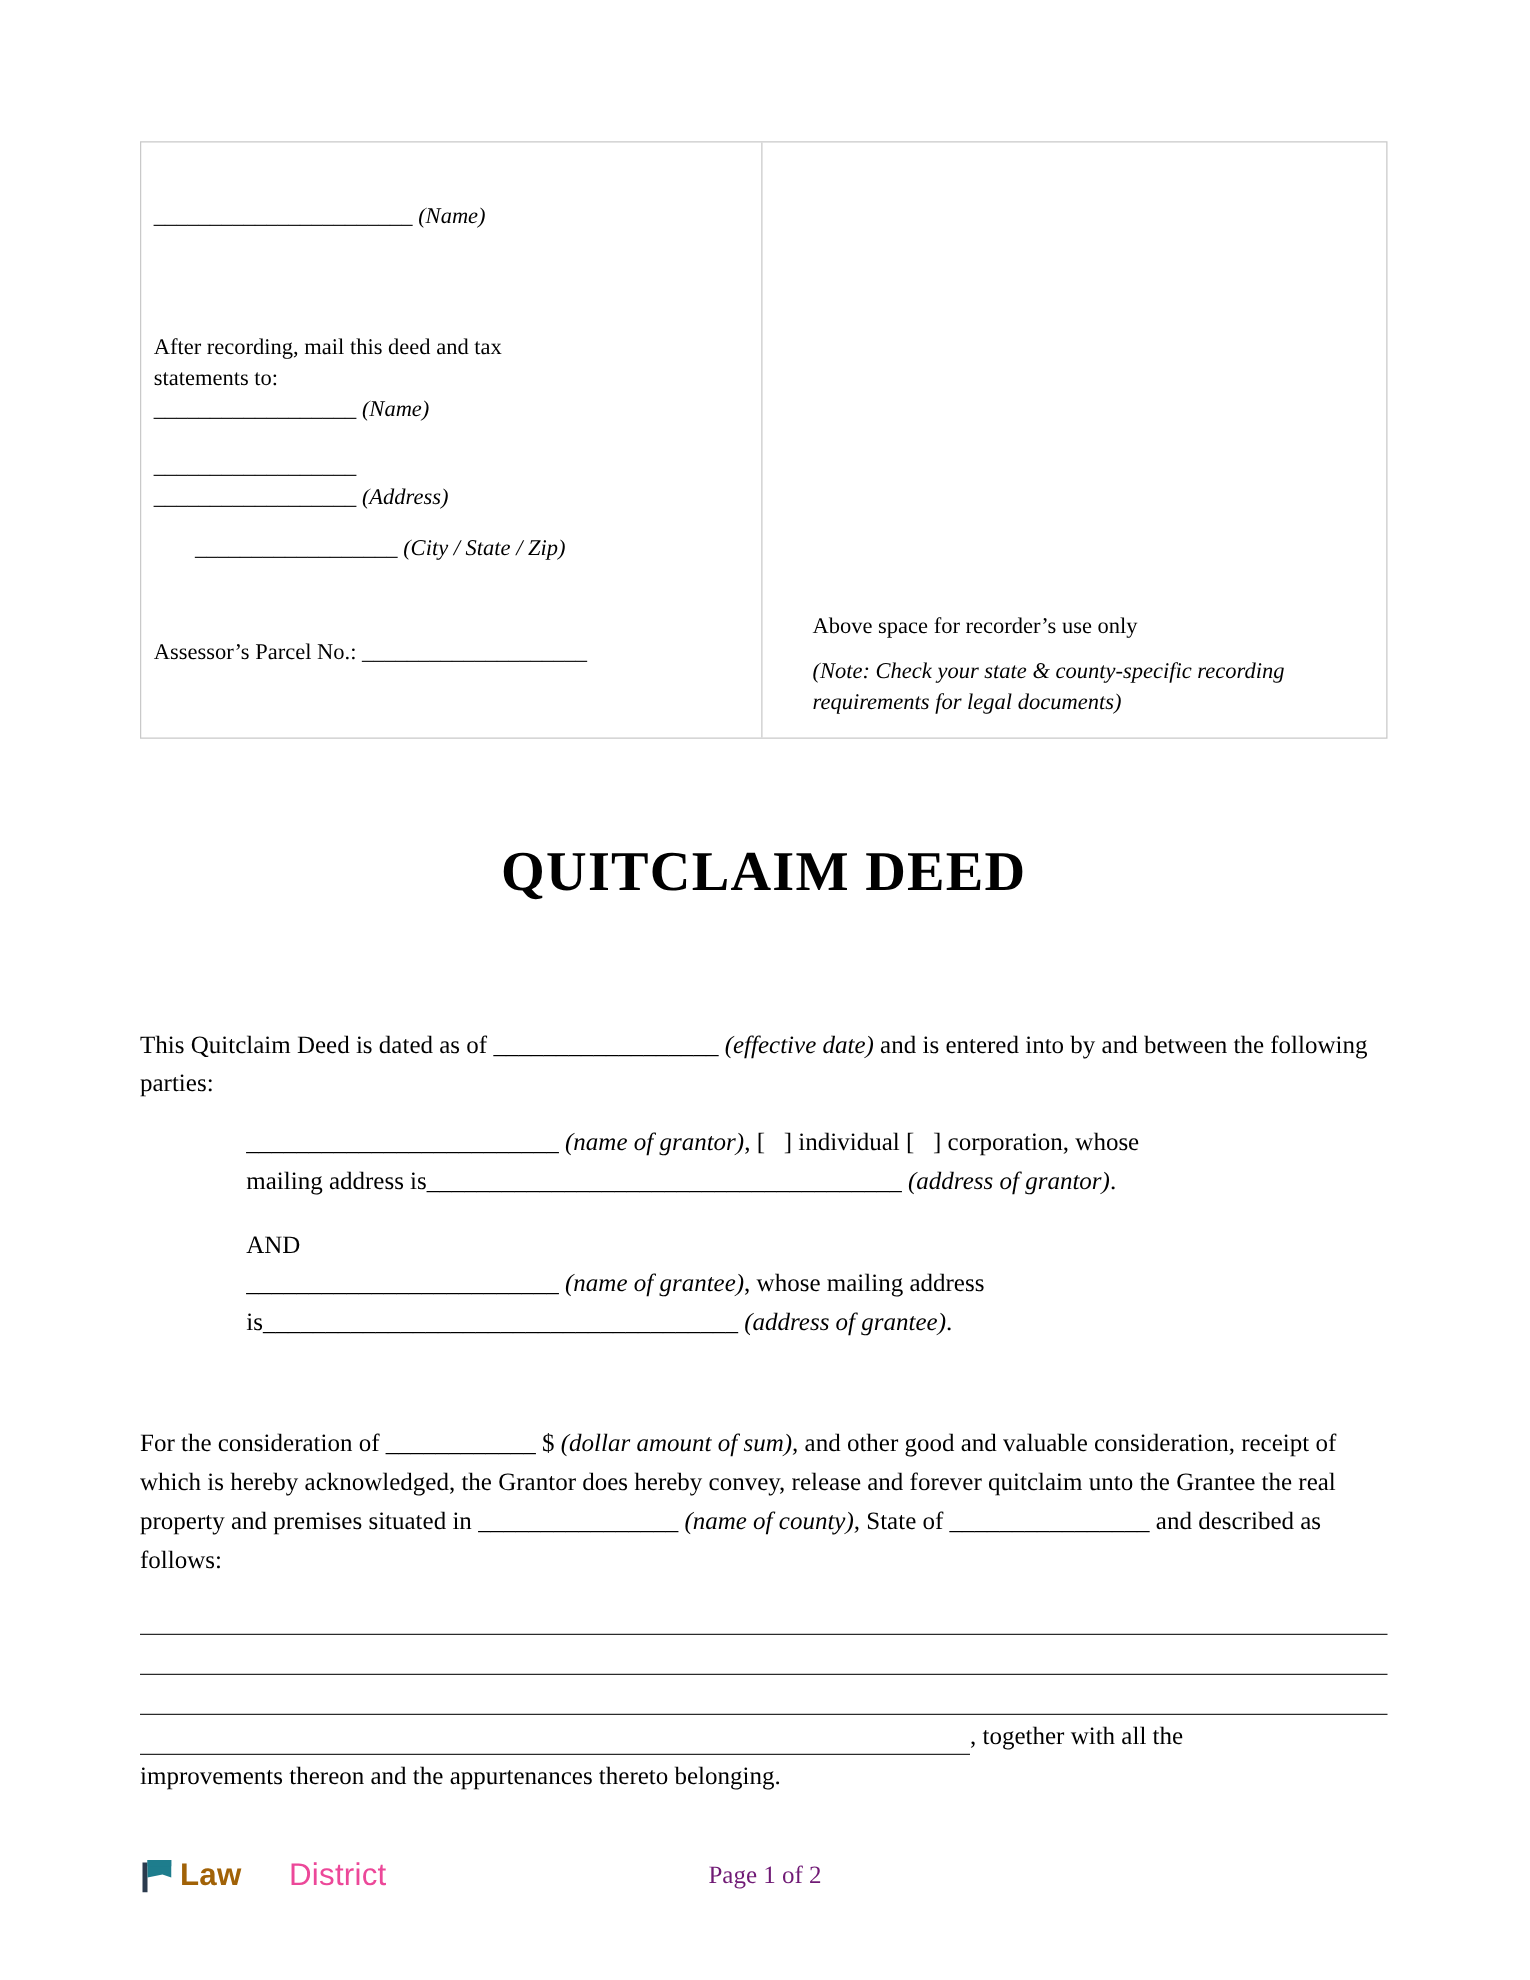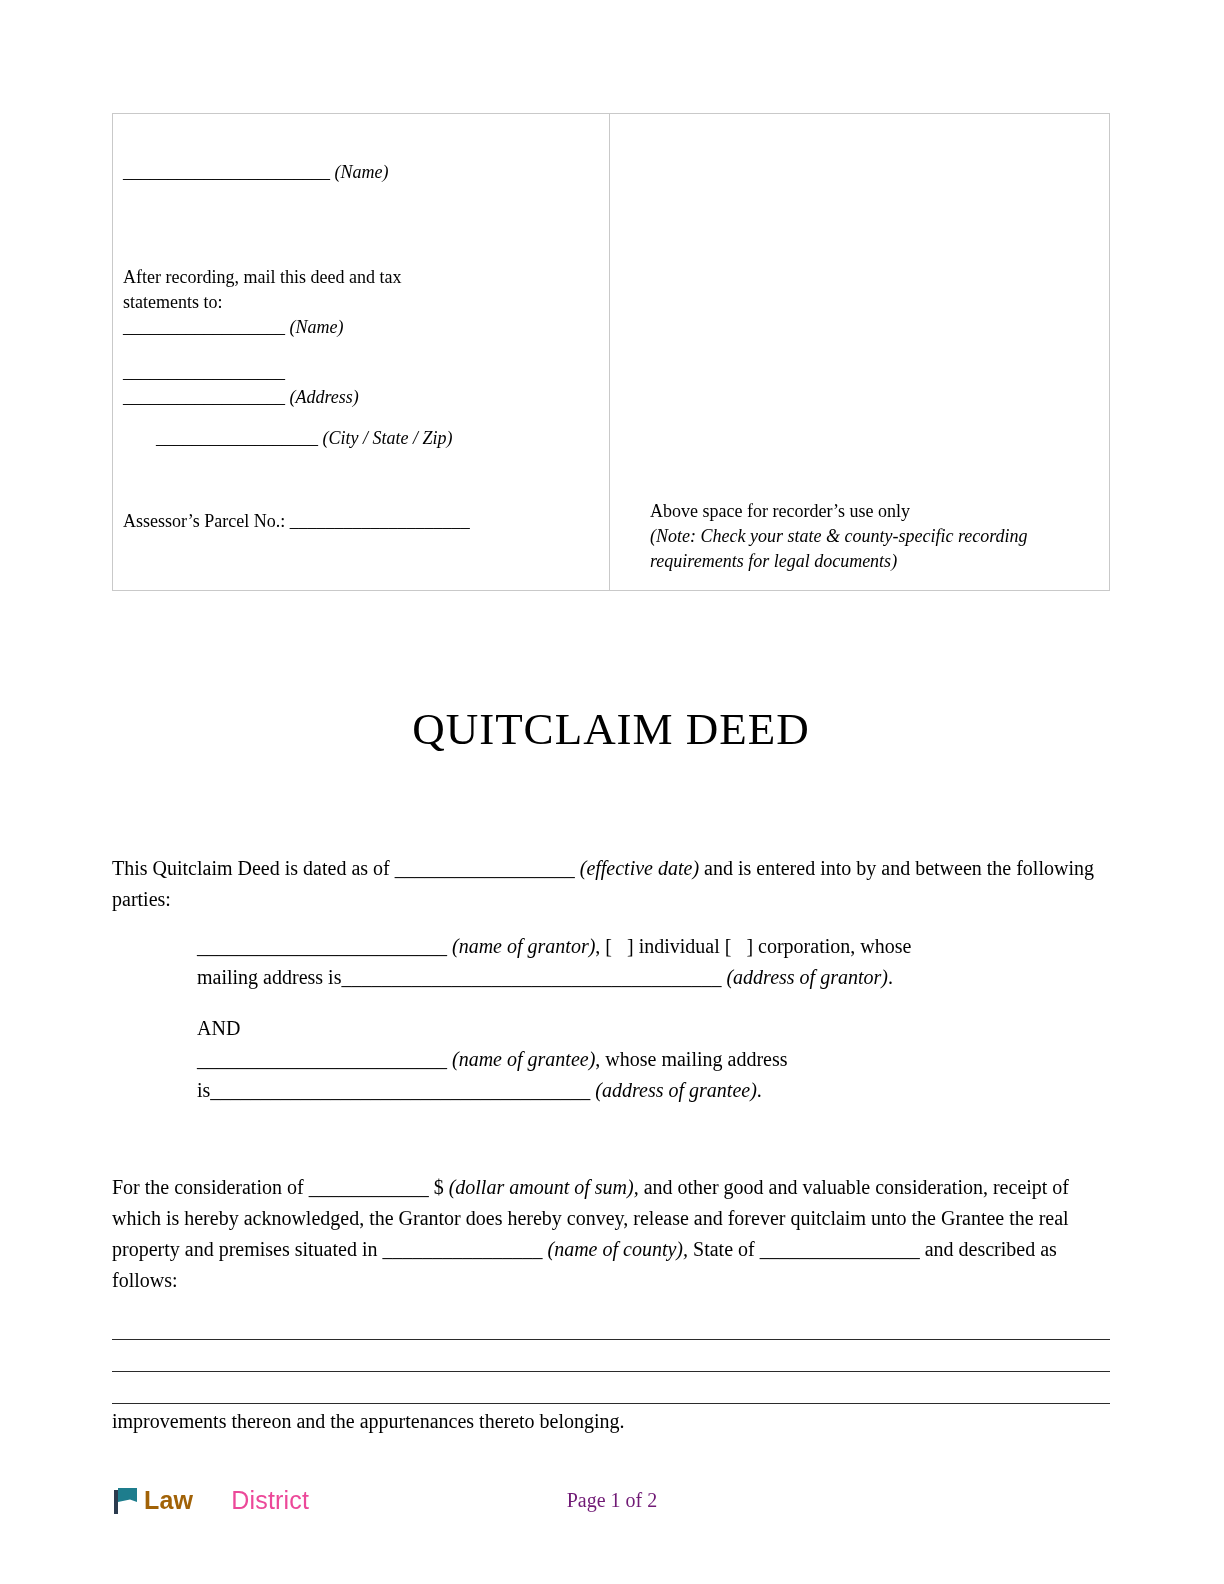--- a/index.html
+++ b/index.html
@@ -28,36 +28,37 @@
     line-height: 25px;
   }
   .box-right {
     width: 50.1%;
     display: flex;
     flex-direction: column;
     justify-content: flex-end;
     padding: 0 24px 16px 40px;
     font-size: 18px;
     line-height: 25px;
+    gap: 11px;
   }
   .mail-label { max-width: 340px; margin-top: 80px; }
   .gap-20 { margin-top: 20px; }
   .gap-16 { margin-top: 16px; margin-left: 33px; }
   .parcel-line { margin-top: 58px; }
   .recorder-note-body { max-width: 420px; font-style: italic; }
 
   .hint { font-style: italic; }
   .blank { white-space: nowrap; }
 
   
   .title {
-    margin-top: 112px;
+    margin-top: 80px;
     text-align: center;
     font-size: 45px;
-    font-weight: 400;
+    font-weight: 700;
     letter-spacing: 1px;
   }
 
   
   .body-text { font-size: 20px; line-height: 31px; }
   .intro { margin-top: 98px; }
   .indent { margin-left: 85px; }
   .grantor-block { margin-top: 16px; }
   .and-line { margin-top: 20px; }
   .consideration { margin-top: 66px; }
@@ -139,20 +140,24 @@
   <p class="body-text indent and-line">AND</p>
 
   <p class="body-text indent"><span class="blank">_________________________</span><span class="hint"> (name of grantee)</span><span>, whose mailing address</span><br><span>is</span><span class="blank">______________________________________</span><span class="hint"> (address of grantee)</span><span>.</span></p>
 
   <p class="body-text consideration"><span>For the consideration of </span><span class="blank">____________</span><span> $ </span><span class="hint">(dollar amount of sum),</span><span> and other good and valuable consideration, receipt of which is hereby acknowledged, the Grantor does hereby convey, release and forever quitclaim unto the Grantee the real property and premises situated in </span><span class="blank">________________</span><span class="hint"> (name of county),</span><span> State of </span><span class="blank">________________</span><span> and described as follows:</span></p>
 
   <div class="rules">
     <div class="rule"></div>
     <div class="rule"></div>
     <div class="rule"></div>
+    <div class="rule-row">
+      <div class="rule-partial"></div>
+      <span class="closing-inline">, together with all the</span>
+    </div>
     <p class="body-text closing-line">improvements thereon and the appurtenances thereto belonging.</p>
   </div>
 
 </div>
 
 <div class="footer">
   <div class="logo">
     <svg width="26" height="28" viewBox="0 0 26 28" aria-hidden="true">
       <rect x="2" y="4" width="4" height="24" fill="#2b3b4e"></rect>
       <path d="M6 2 L25 2 L25 16 L18 13.5 L6 16 Z" fill="#1e7d8d"></path>

